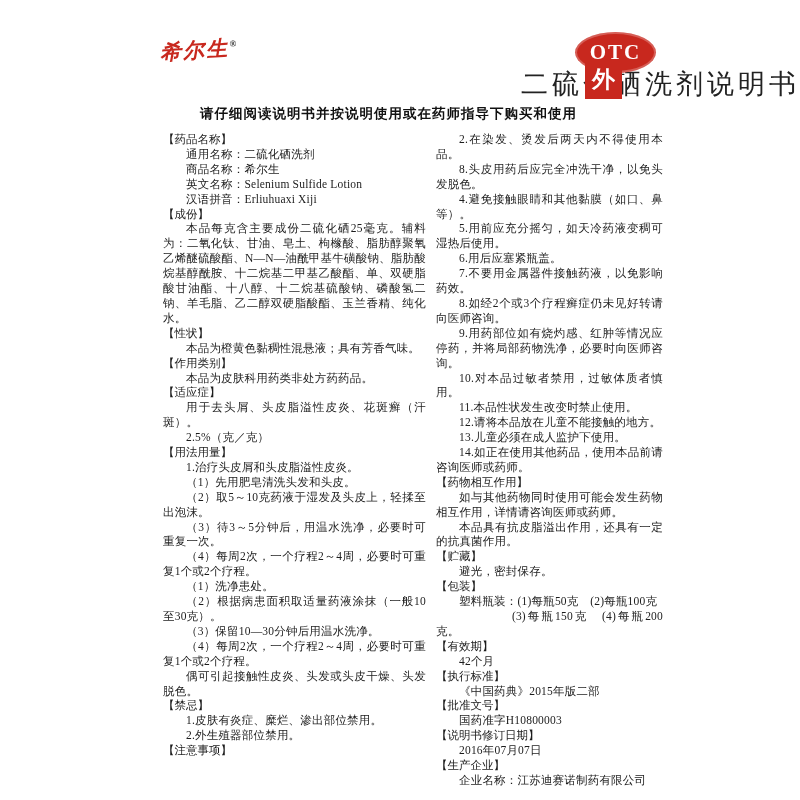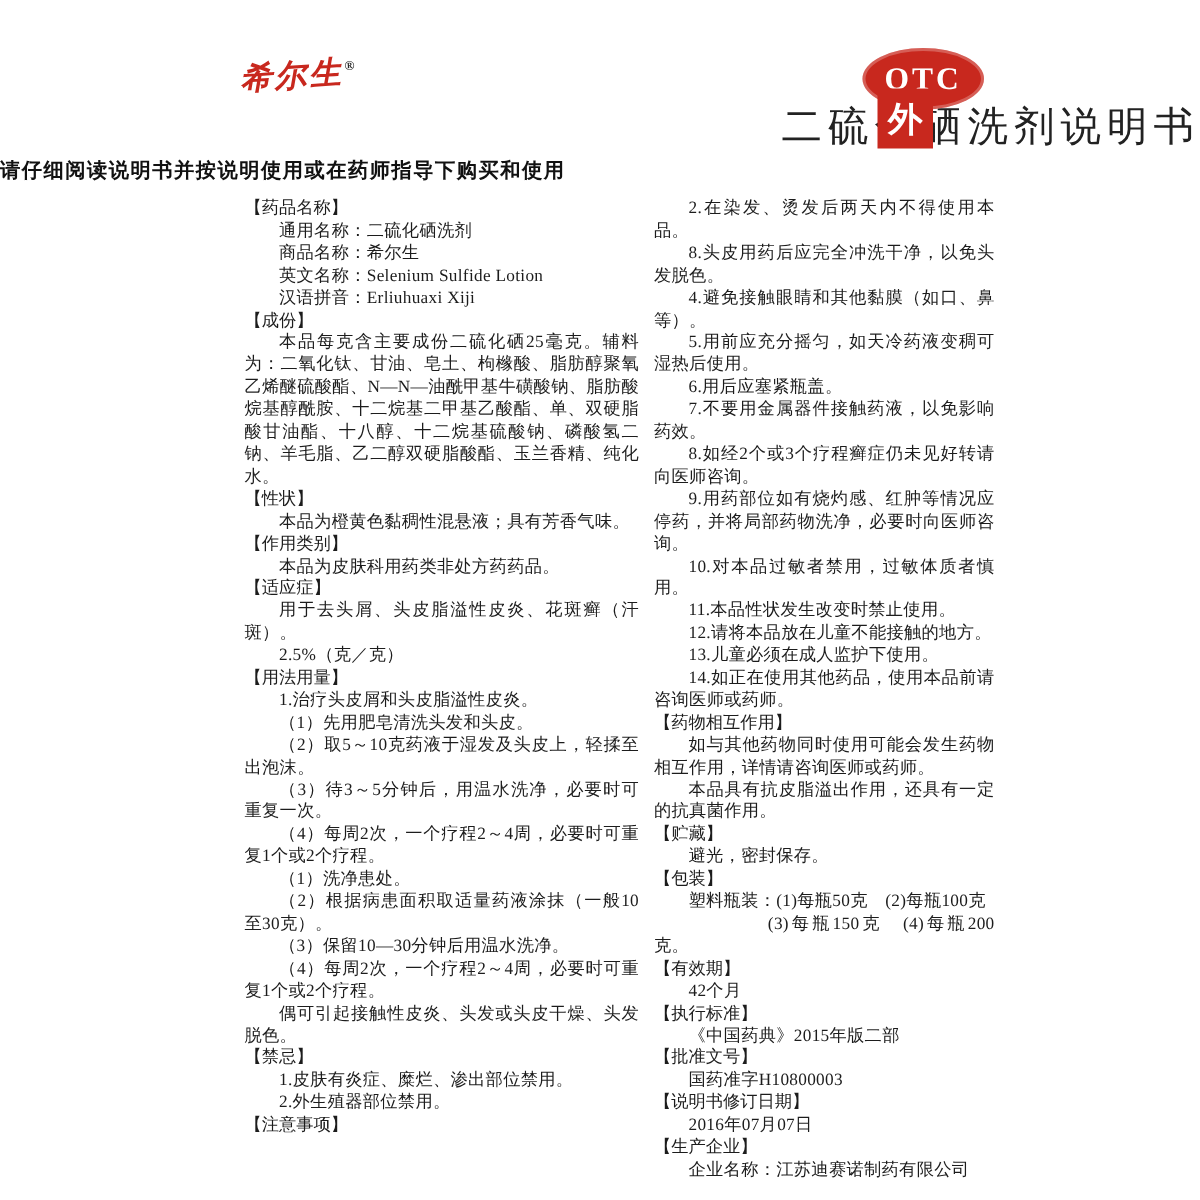--- a/index.html
+++ b/index.html
@@ -15,21 +15,21 @@
     font-size:21px;font-weight:bold;font-style:italic;
     color:var(--accent,#c8281e);transform:rotate(-4deg);
     letter-spacing:2px;
   }
   .logo .reg{font-size:9px;font-style:normal;color:#222;vertical-align:super;margin-left:1px;}
   .doc-title{
     position:absolute;left:0;top:66px;width:800px;text-align:right;
     font-size:27px;letter-spacing:4px;color:#222;
   }
   .doc-subtitle{
-    position:absolute;left:0;top:105px;width:777px;text-align:left;
+    position:absolute;left:0;top:105px;width:777px;text-align:center;
     font-size:13.5px;font-weight:bold;letter-spacing:1px;color:#111;
   }
   .otc-badge{
     position:absolute;left:575px;top:32px;width:81px;height:41px;
     background:var(--accent,#c8281e);border-radius:50%;
     display:flex;align-items:center;justify-content:center;
     color:#fff;font-size:21px;font-weight:bold;letter-spacing:2px;
     box-shadow:inset 0 0 0 2px rgba(255,255,255,.25);
   }
   .ext-badge{

